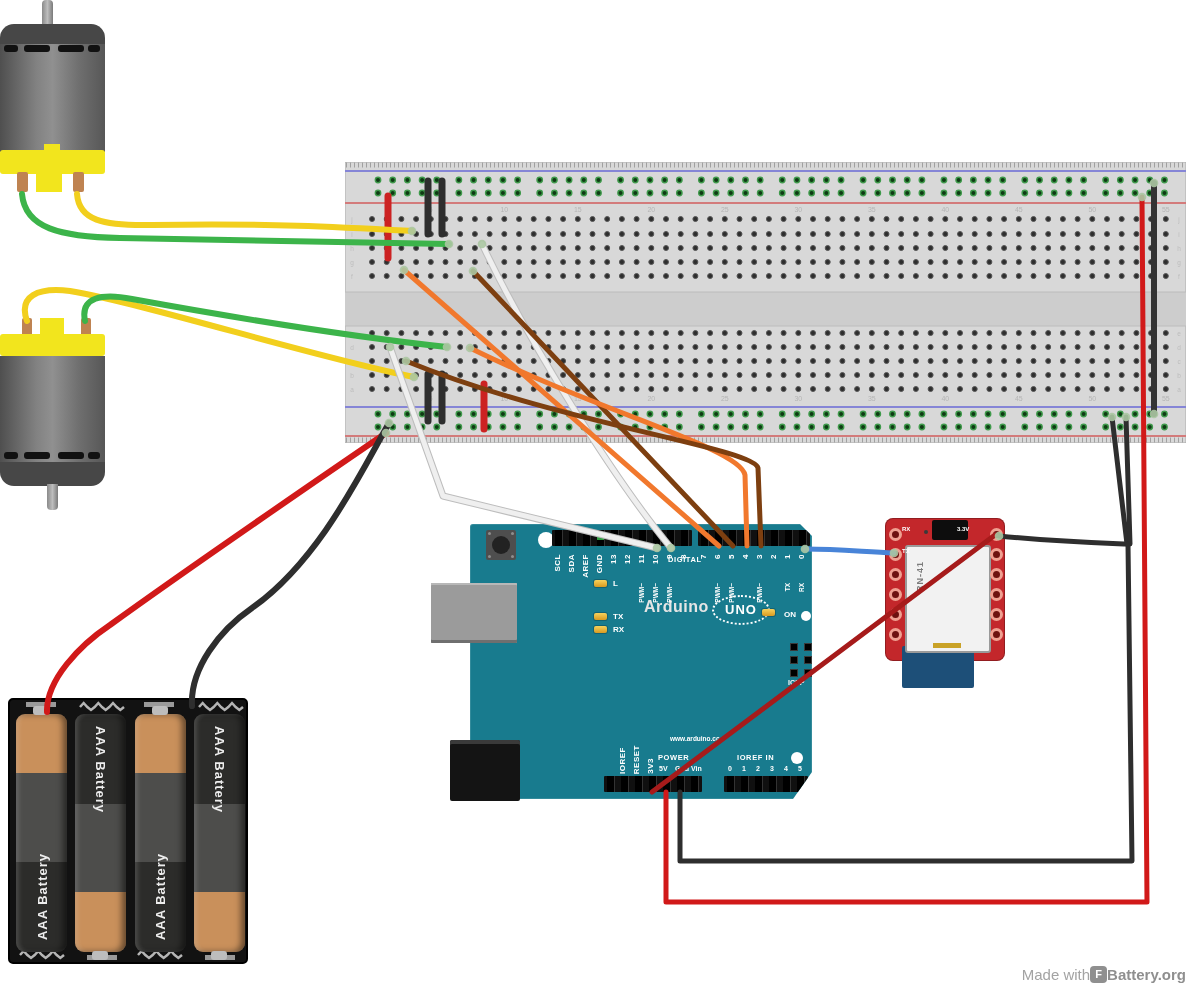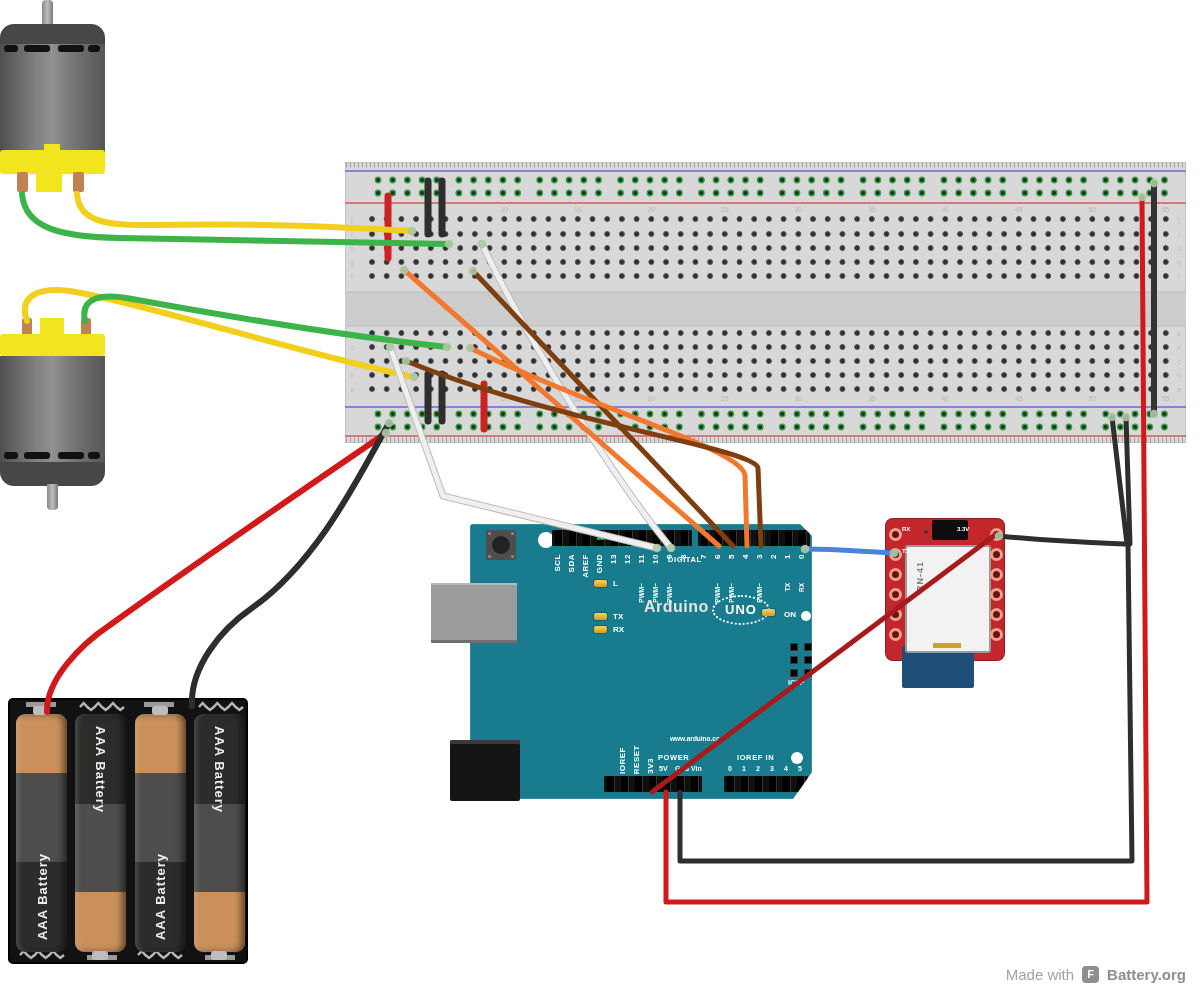--- a/index.html
+++ b/index.html
@@ -61,21 +61,21 @@
   .cell.up{background:linear-gradient(180deg,#c9905b 0 25%,#4d4d4b 25% 62%,#2c2c2a 62% 100%);}
   .cell.down{background:linear-gradient(0deg,#c9905b 0 25%,#4d4d4b 25% 62%,#2c2c2a 62% 100%);}
   .bat-label{position:absolute;left:50%;writing-mode:vertical-rl;font-size:13px;font-weight:bold;
     color:#ededed;letter-spacing:1px;white-space:nowrap;}
   .cell.up .bat-label{bottom:12px;transform:translateX(-50%) rotate(180deg);}
   .cell.down .bat-label{top:12px;transform:translateX(-50%);}
   .nub{position:absolute;width:16px;height:9px;background:#bdbdbd;border-radius:3px;}
   
   .motor-part{position:absolute;}
   
-  #watermark{position:absolute;right:14px;top:966px;display:flex;align-items:center;gap:8px;
+  #watermark{position:absolute;right:14px;top:966px;display:flex;align-items:center;gap:0;
     font-size:15px;color:#a3a3a3;}
   #watermark .brand{font-weight:bold;color:#8f8f8f;}
   #watermark .flogo{width:17px;height:17px;background:#8f8f8f;border-radius:4px;color:#fff;
     font-size:11px;font-weight:bold;text-align:center;line-height:17px;}
 </style>
 </head>
 <body>
 
 <div id="canvas">
 

